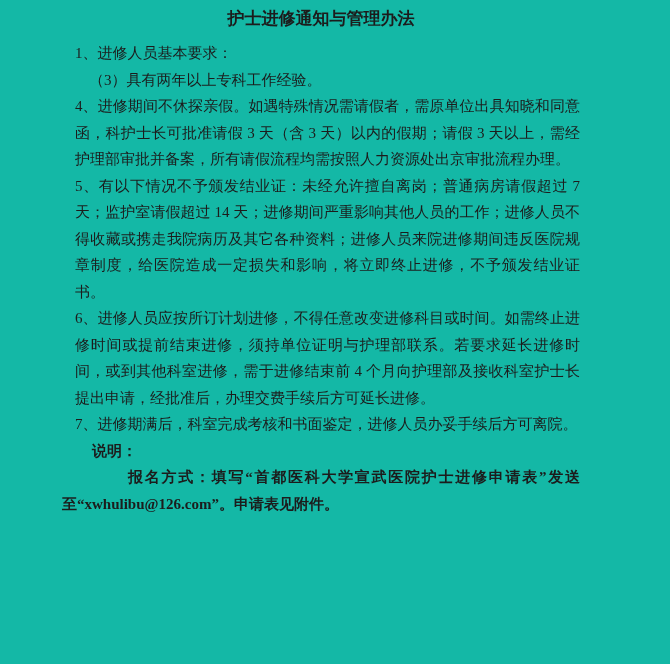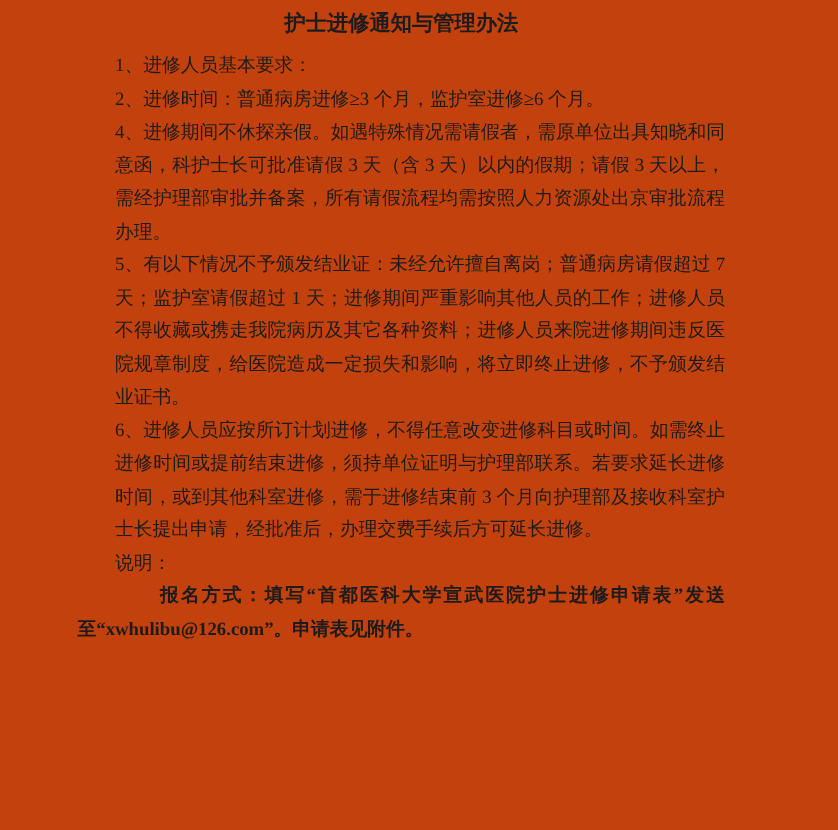--- a/index.html
+++ b/index.html
@@ -5,70 +5,71 @@
   * { margin: 0; padding: 0; box-sizing: border-box; }
   html, body { background: #ffffff; }
   body {
     font-family: "Liberation Serif", "DejaVu Serif", serif;
     color: #1c1c1c;
   }
   .page {
     position: relative;
     width: 670px;
     height: 664px;
-    background: #c2410c;
+    background: #14b8a6;
     padding: 7px 90px 0 62px;
     overflow: hidden;
   }
   .doc-title {
     text-align: center;
     font-weight: bold;
     font-size: 17px;
     line-height: 24px;
     margin-bottom: 9px;
   }
   .doc-body {
-    margin-left: 30px;
+    margin-left: 13px;
     font-size: 15px;
     line-height: 26.5px;
     text-align: justify;
   }
   .item { text-indent: 0; }
   .sub-item { margin-left: 14px; }
   .notes { font-size: 15px; line-height: 26.5px; }
   .notes-heading {
-    font-weight: normal;
+    font-weight: bold;
     margin-left: 30px;
   }
   .note-para {
     font-weight: bold;
     text-indent: 66px;
     text-align: justify;
   }
 </style>
 </head>
 <body>
 
 <div class="page">
 
   <h1 class="doc-title">护士进修通知与管理办法</h1>
 
   <div class="doc-body">
 
     <p class="item"><span>1、</span><span>进修人员基本要求：</span></p>
+    <p class="sub-item">（3）具有两年以上专科工作经验。</p>
 
-    <p class="item"><span>2、</span><span>进修时间：普通病房进修≥3 个月，监护室进修≥6 个月。</span></p>
 
 
     <p class="item"><span>4、</span><span>进修期间不休探亲假。如遇特殊情况需请假者，需原单位出具知晓和同意函，科护士长可批准请假 3 天（含 3 天）以内的假期；请假 3 天以上，需经护理部审批并备案，所有请假流程均需按照人力资源处出京审批流程办理。</span></p>
 
-    <p class="item"><span>5、</span><span>有以下情况不予颁发结业证：未经允许擅自离岗；普通病房请假超过 7 天；监护室请假超过 1 天；进修期间严重影响其他人员的工作；进修人员不得收藏或携走我院病历及其它各种资料；进修人员来院进修期间违反医院规章制度，给医院造成一定损失和影响，将立即终止进修，不予颁发结业证书。</span></p>
+    <p class="item"><span>5、</span><span>有以下情况不予颁发结业证：未经允许擅自离岗；普通病房请假超过 7 天；监护室请假超过 14 天；进修期间严重影响其他人员的工作；进修人员不得收藏或携走我院病历及其它各种资料；进修人员来院进修期间违反医院规章制度，给医院造成一定损失和影响，将立即终止进修，不予颁发结业证书。</span></p>
 
-    <p class="item"><span>6、</span><span>进修人员应按所订计划进修，不得任意改变进修科目或时间。如需终止进修时间或提前结束进修，须持单位证明与护理部联系。若要求延长进修时间，或到其他科室进修，需于进修结束前 3 个月向护理部及接收科室护士长提出申请，经批准后，办理交费手续后方可延长进修。</span></p>
+    <p class="item"><span>6、</span><span>进修人员应按所订计划进修，不得任意改变进修科目或时间。如需终止进修时间或提前结束进修，须持单位证明与护理部联系。若要求延长进修时间，或到其他科室进修，需于进修结束前 4 个月向护理部及接收科室护士长提出申请，经批准后，办理交费手续后方可延长进修。</span></p>
 
+    <p class="item"><span>7、</span><span>进修期满后，科室完成考核和书面鉴定，进修人员办妥手续后方可离院。</span></p>
 
   </div>
 
   <div class="notes">
     <p class="notes-heading">说明：</p>
     <p class="note-para">报名方式：填写“首都医科大学宣武医院护士进修申请表”发送至“xwhulibu@126.com”。申请表见附件。</p>
 
   </div>
 
 </div>

